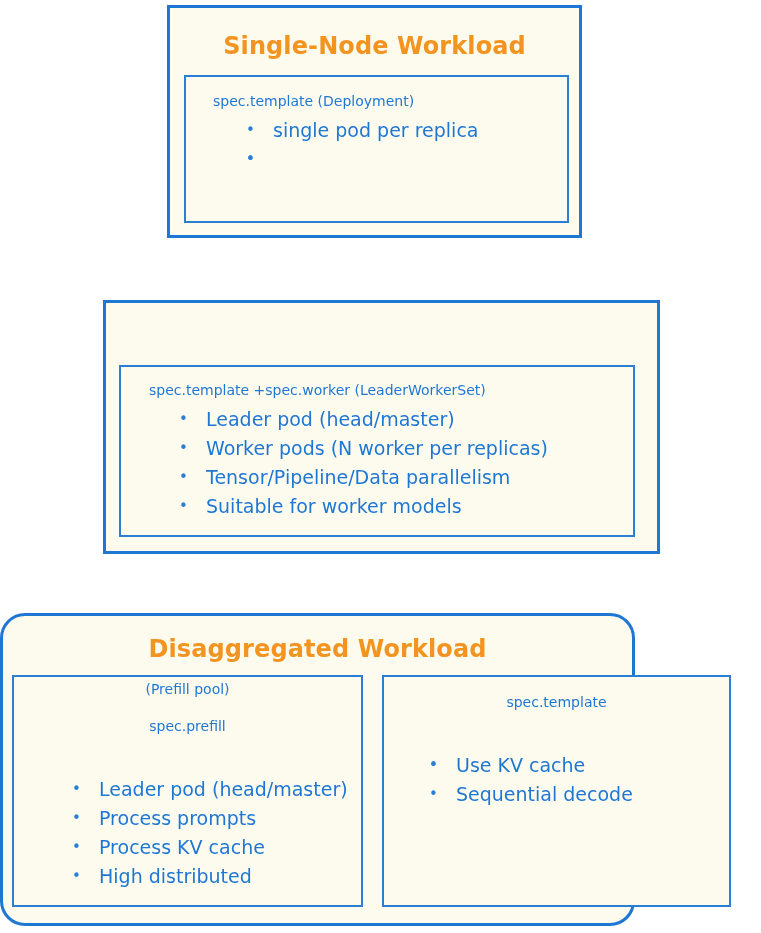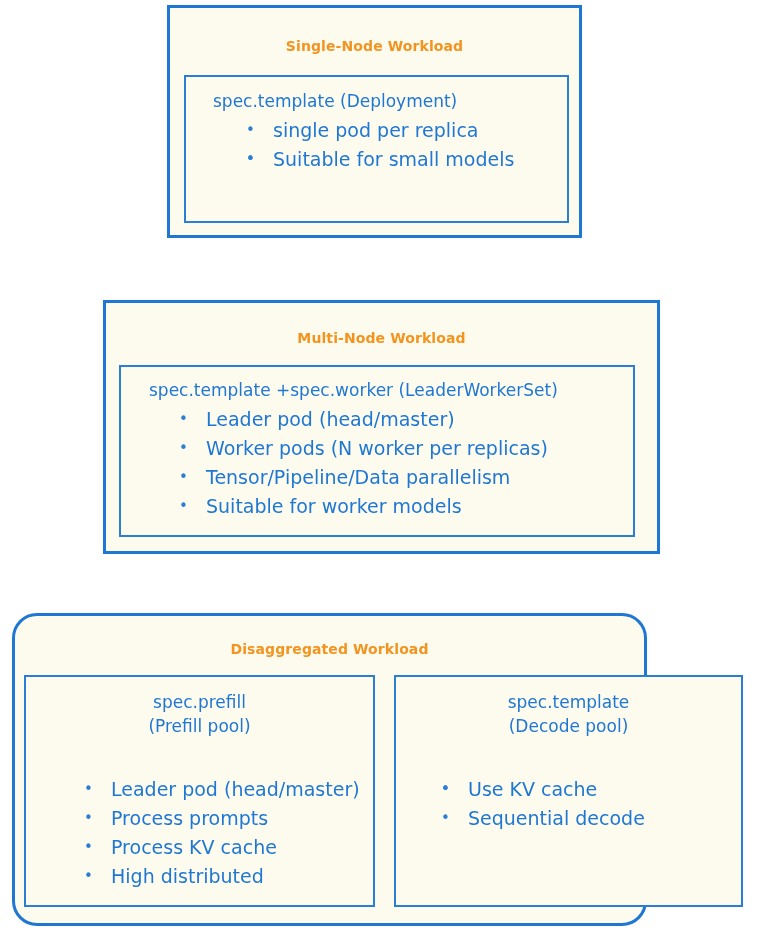--- a/index.html
+++ b/index.html
@@ -37,28 +37,28 @@
     border: 2px solid #2a7fd4;
   }
 
   .block-title {
     position: absolute;
     left: 0;
     right: 0;
     text-align: center;
     color: #f2941f;
     font-weight: bold;
-    font-size: 14px;
+    font-size: 24px;
     letter-spacing: 0.1px;
     line-height: 22px;
   }
 
   .spec-line {
     color: #1f77d4;
-    font-size: 17px;
+    font-size: 14px;
     line-height: 24px;
     white-space: nowrap;
   }
   .spec-line.left {
     text-align: left;
   }
   .spec-line.centered {
     text-align: center;
   }
 
@@ -118,21 +118,21 @@
     left: 13px;
     top: 62px;
     width: 516px;
     height: 172px;
   }
   #block-multi-inner .spec-line { margin: 11px 12px 0 28px; }
   #block-multi-inner ul.bullets { margin: 3px 0 0 58px; }
 
   
   #block-disagg {
-    left: 12px;
+    left: 0;
     top: 613px;
     width: 635px;
     height: 313px;
     border-radius: 25px;
   }
   #block-disagg .block-title { top: 22px; }
 
   #block-prefill-inner {
     left: 9px;
     top: 59px;
@@ -165,28 +165,26 @@
       <ul class="bullets">
         <li>
           <span class="bullet-dot">•</span>
           <span class="bullet-text">single pod per replica</span>
         </li>
         <li>
           <span class="bullet-dot">•</span>
         </li>
         <li>
           <span class="bullet-dot">•</span>
-          <span class="bullet-text">Suitable for small models</span>
         </li>
       </ul>
     </div>
   </div>
 
   <div class="outer-box" id="block-multi">
-    <div class="block-title">Multi-Node Workload</div>
 
     <div class="inner-box" id="block-multi-inner">
       <div class="spec-line left">spec.template +spec.worker (LeaderWorkerSet)</div>
 
       <ul class="bullets">
         <li>
           <span class="bullet-dot">•</span>
           <span class="bullet-text">Leader pod (head/master)</span>
         </li>
         <li>
@@ -202,22 +200,22 @@
           <span class="bullet-text">Suitable for worker models</span>
         </li>
       </ul>
     </div>
   </div>
 
   <div class="outer-box" id="block-disagg">
     <div class="block-title">Disaggregated Workload</div>
 
     <div class="inner-box" id="block-prefill-inner">
+      <div class="spec-line centered">(Prefill pool)</div>
       <div class="spec-line centered pool-head">spec.prefill</div>
-      <div class="spec-line centered">(Prefill pool)</div>
 
       <ul class="bullets">
         <li>
           <span class="bullet-dot">•</span>
           <span class="bullet-text">Leader pod (head/master)</span>
         </li>
         <li>
           <span class="bullet-dot">•</span>
           <span class="bullet-text">Process prompts</span>
         </li>
@@ -227,21 +225,20 @@
         </li>
         <li>
           <span class="bullet-dot">•</span>
           <span class="bullet-text">High distributed</span>
         </li>
       </ul>
     </div>
 
     <div class="inner-box" id="block-decode-inner">
       <div class="spec-line centered pool-head">spec.template</div>
-      <div class="spec-line centered">(Decode pool)</div>
 
       <ul class="bullets">
         <li>
           <span class="bullet-dot">•</span>
         </li>
         <li>
           <span class="bullet-dot">•</span>
           <span class="bullet-text">Use KV cache</span>
         </li>
         <li>

